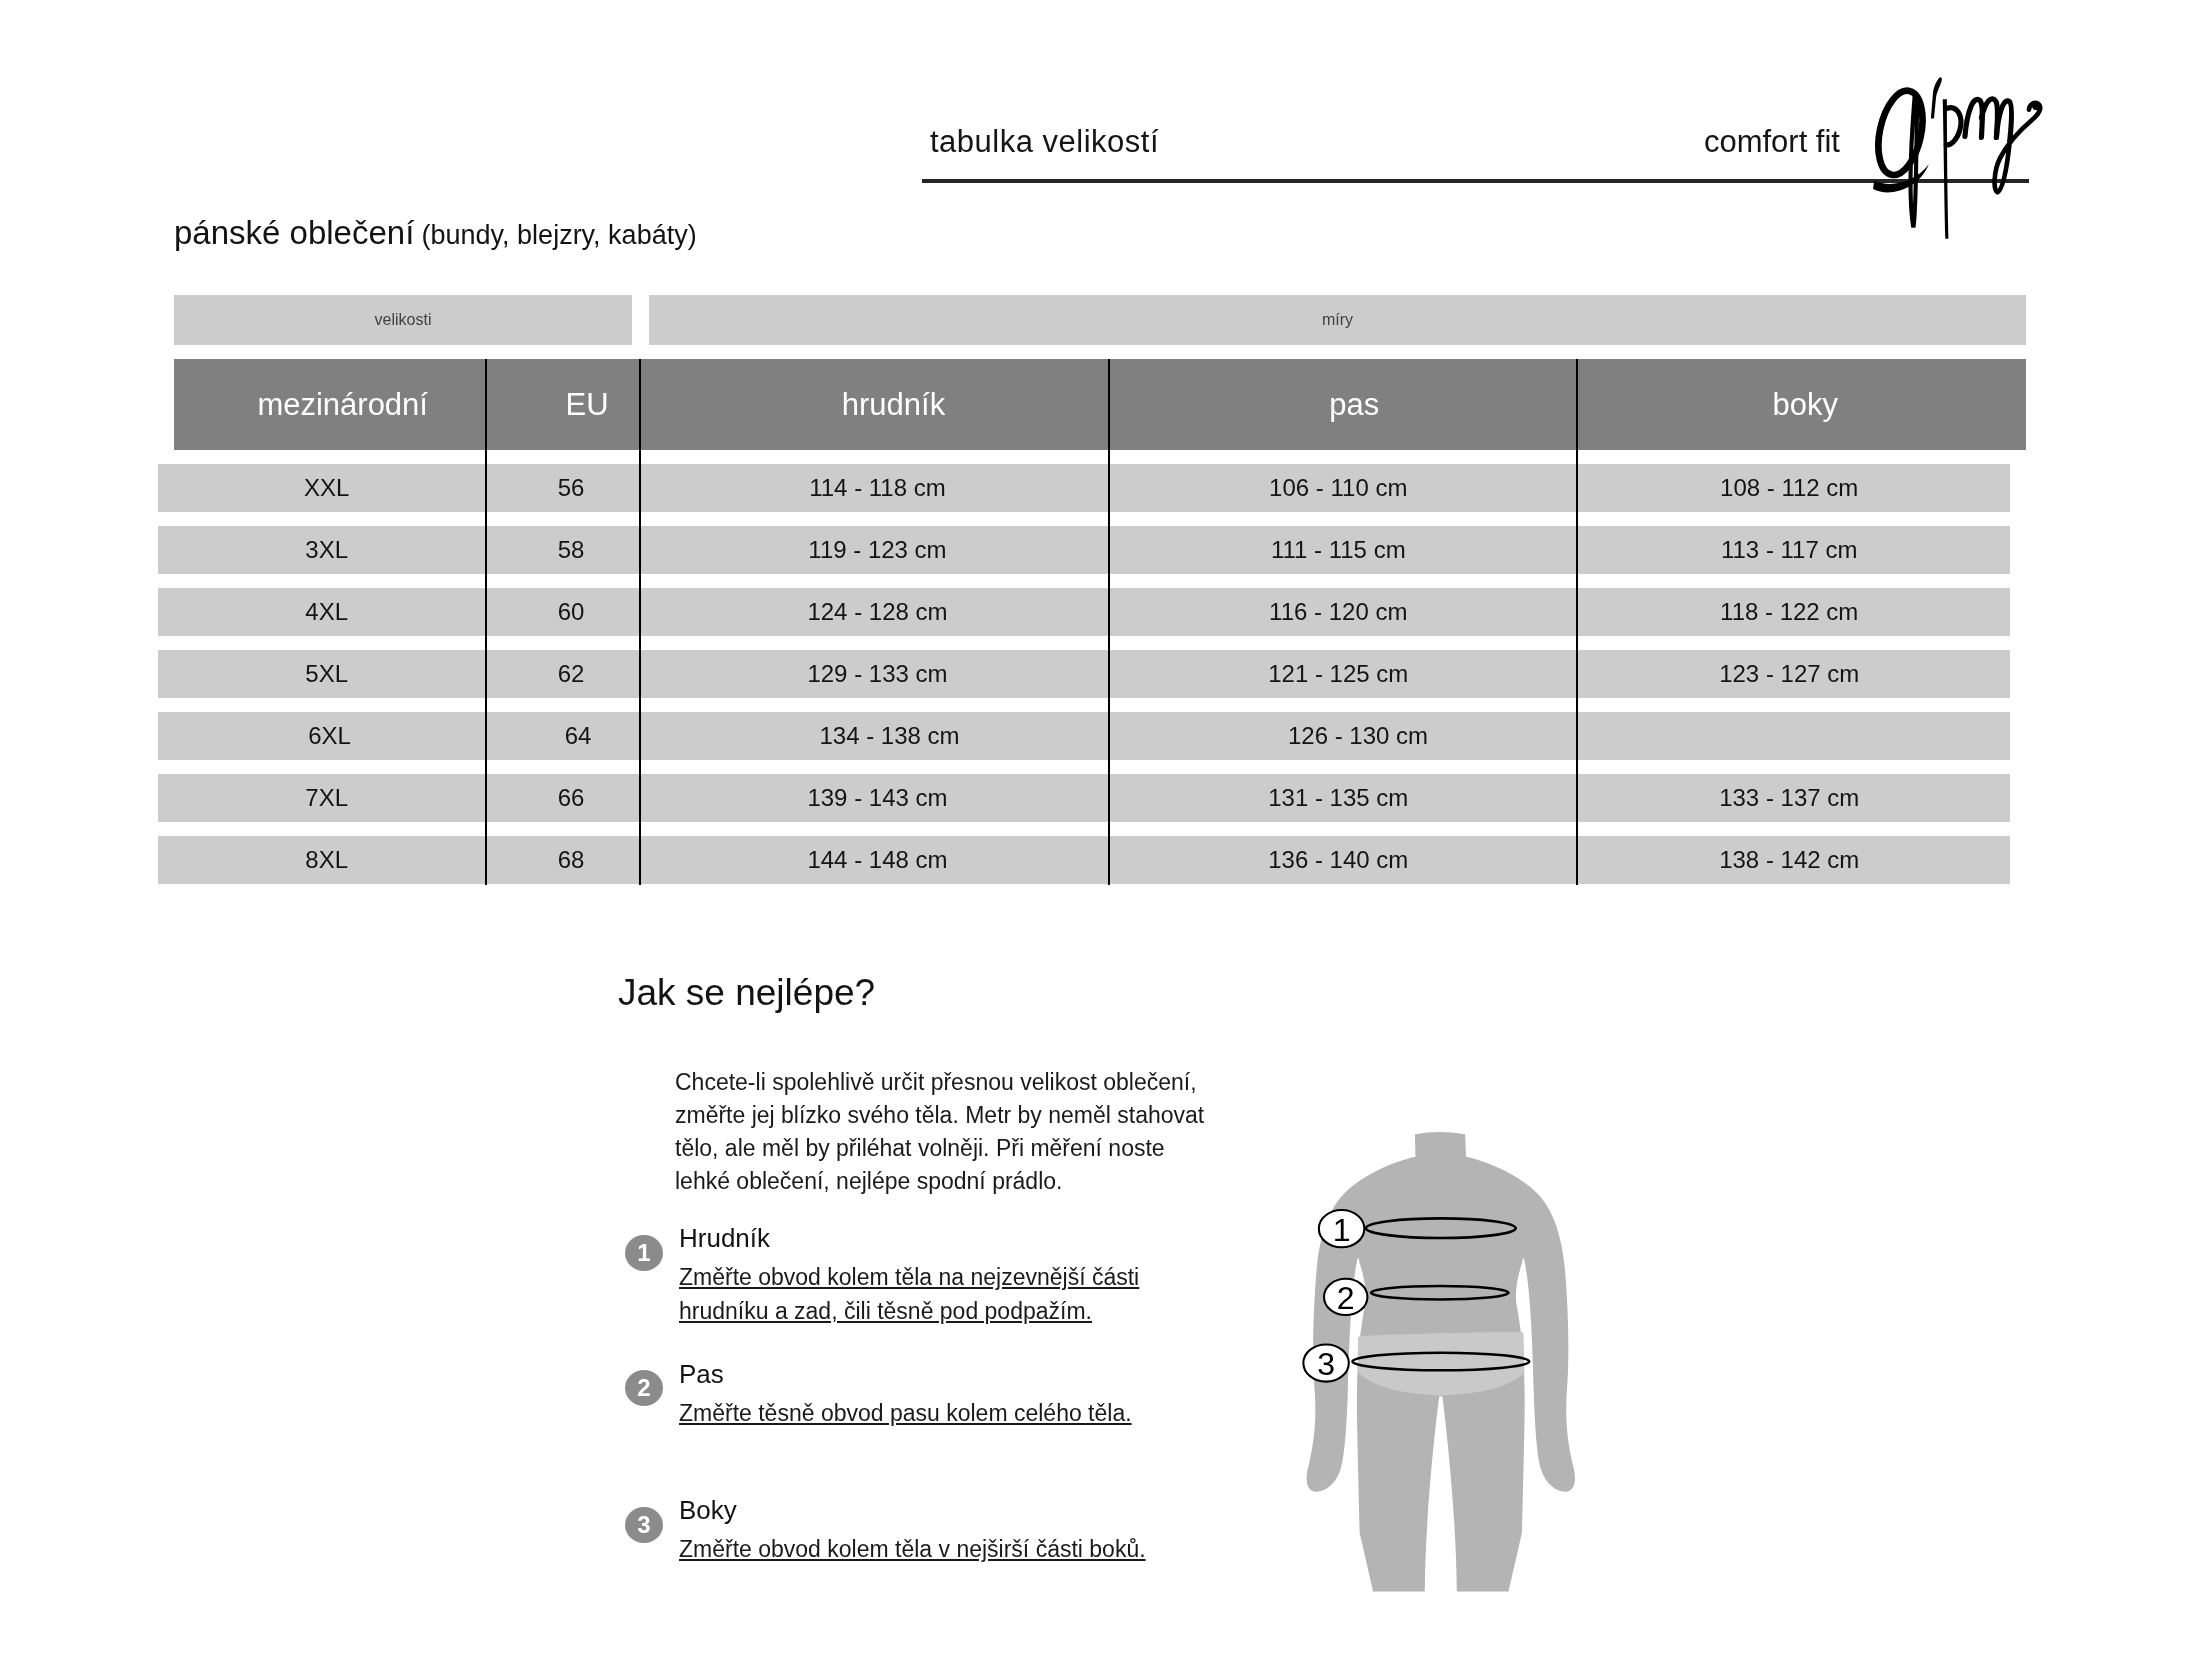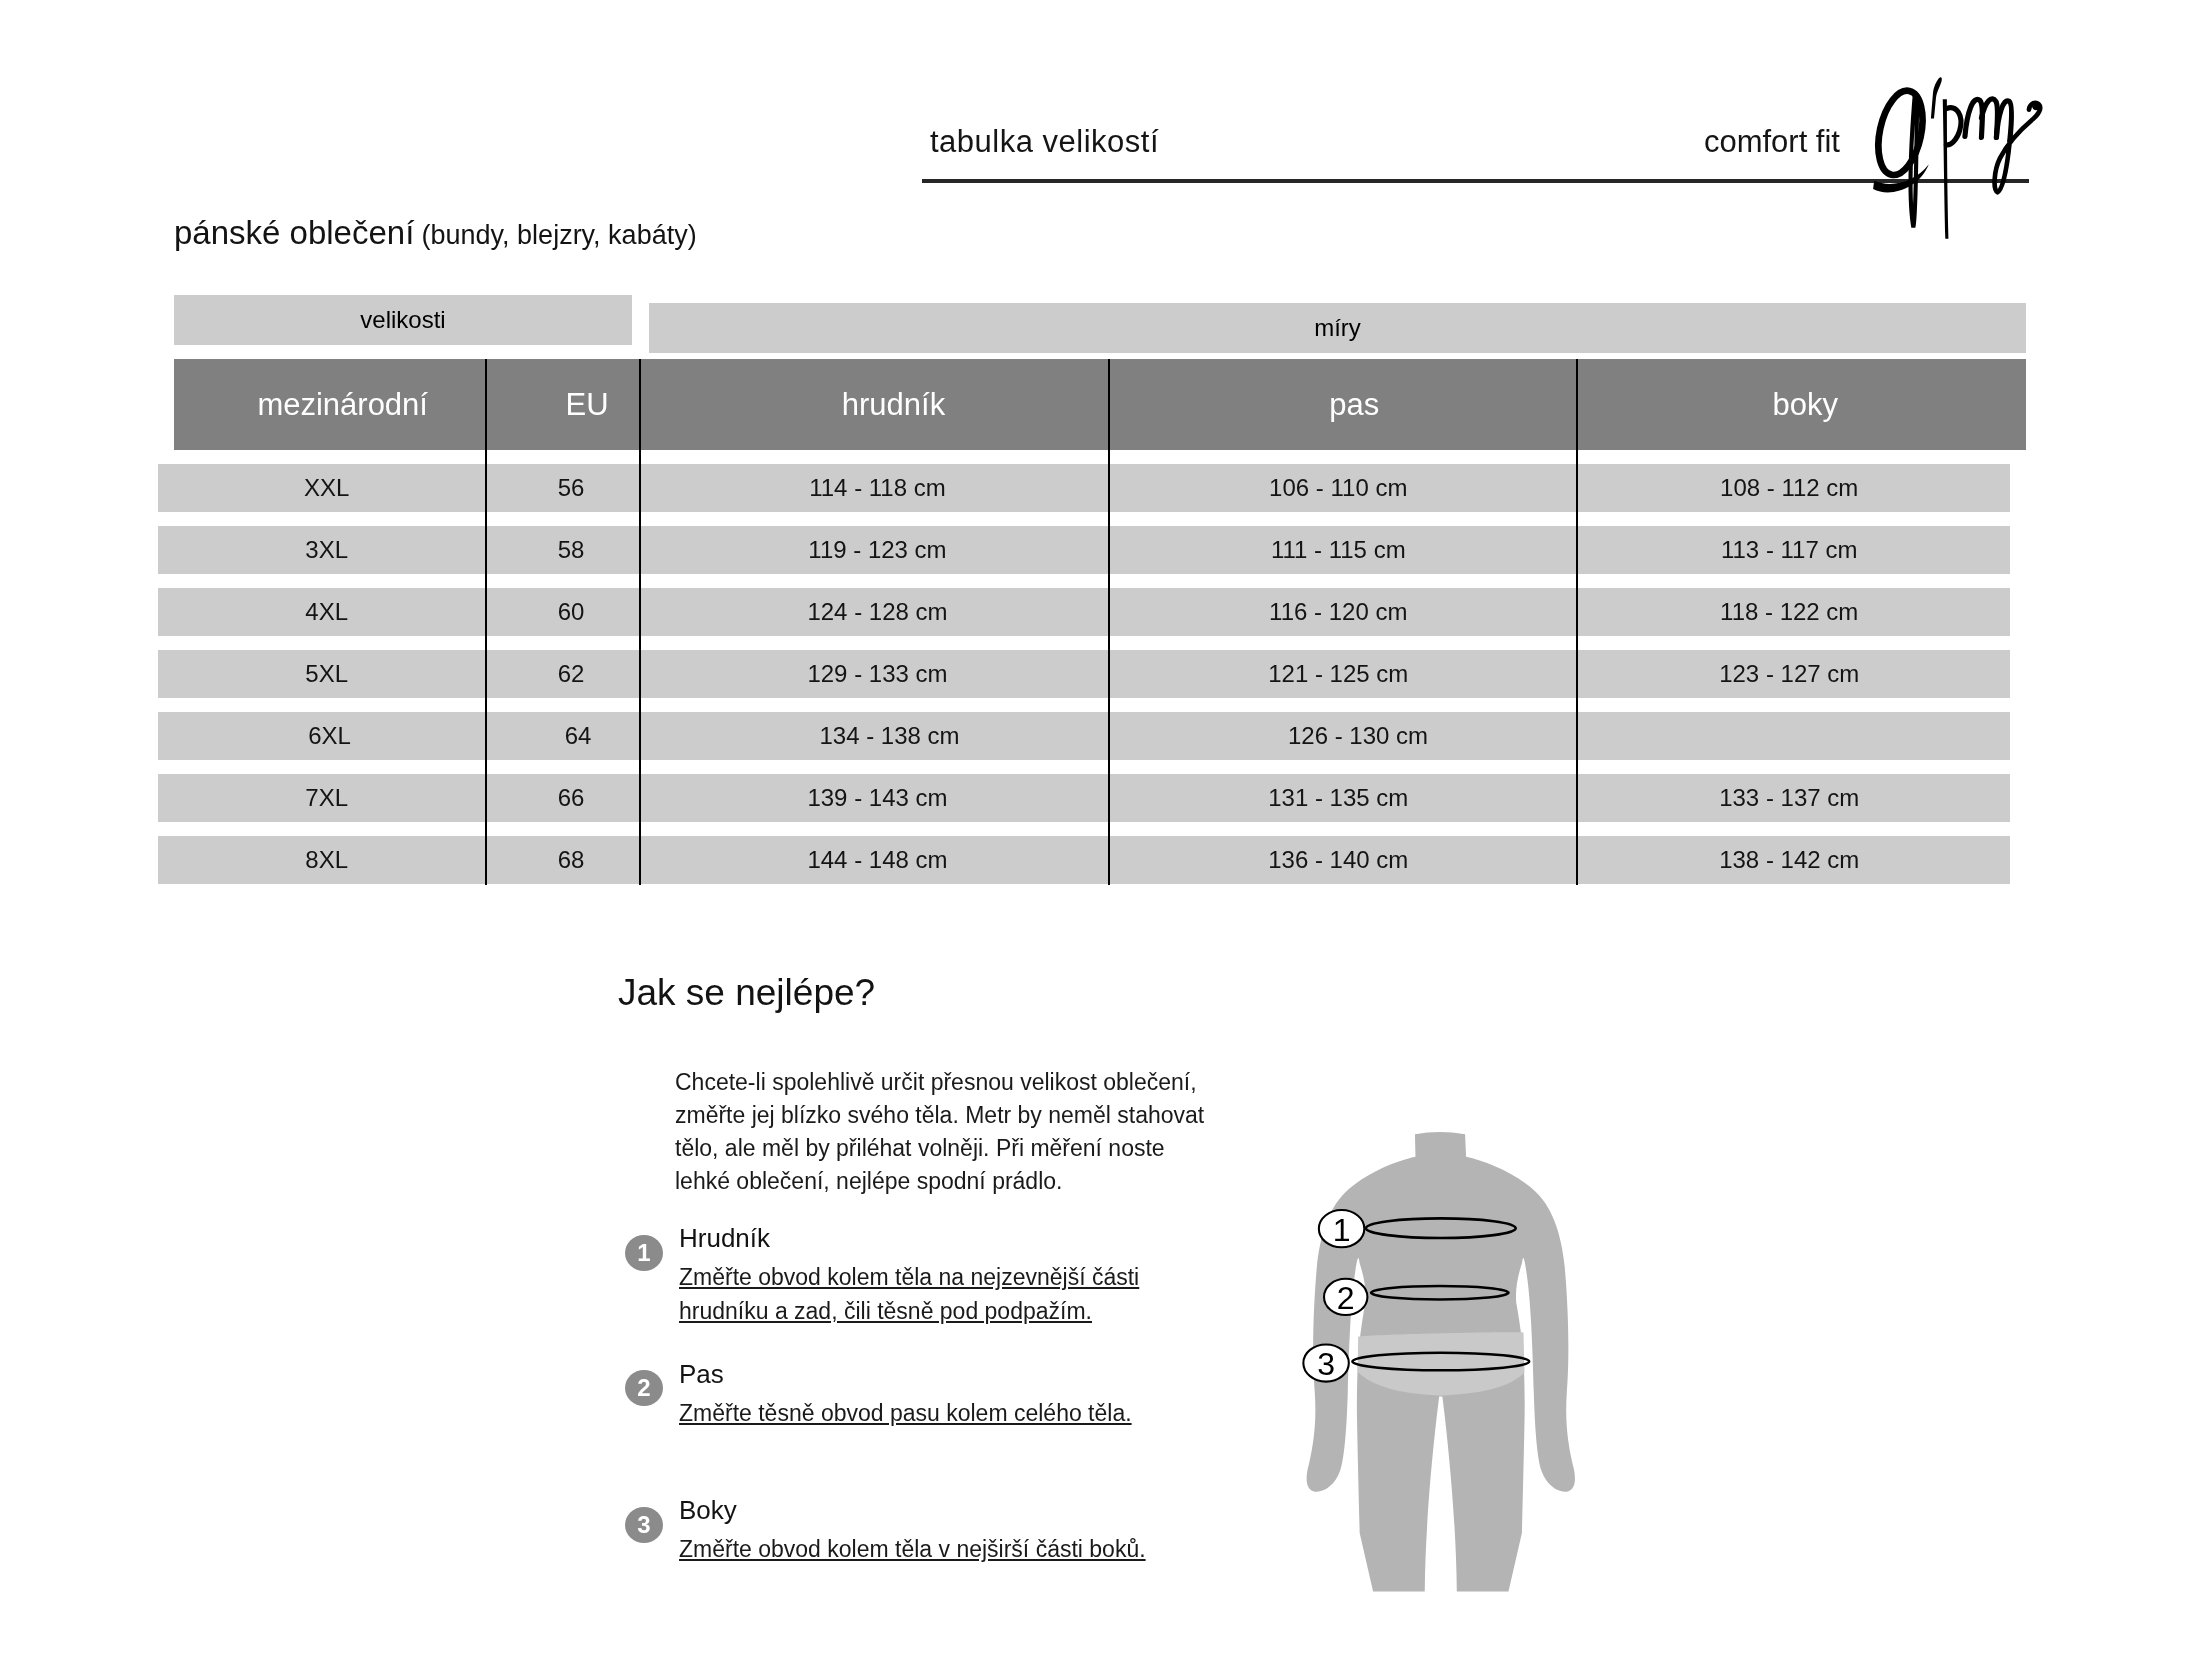--- a/index.html
+++ b/index.html
@@ -8,23 +8,23 @@
     font-family:"Liberation Sans",sans-serif;color:#111;
   }
   .abs{position:absolute;}
   .doc-title{left:930px;top:124px;font-size:31px;letter-spacing:0.5px;color:#151515;}
   .fit-label{left:1530px;top:124px;width:310px;text-align:right;font-size:31px;color:#151515;}
   .title-rule{left:922px;top:179px;width:1107px;height:3.6px;background:#262626;}
   .logo{left:1870px;top:68px;width:178px;height:171px;}
   .section-title{left:174px;top:214px;font-size:33px;color:#131313;}
   .section-title .sub{font-size:27px;margin-left:7.2px;}
   
-  .band{height:50px;background:var(--rowgray);display:flex;align-items:center;justify-content:center;font-size:24px;color:#000000;}
+  .band{height:50px;background:var(--rowgray);display:flex;align-items:center;justify-content:center;font-size:16px;color:#404040;}
   .band-sizes{left:174px;top:295px;width:458px;}
-  .band-measures{left:649px;top:295px;width:1377px;margin-top:8px;}
+  .band-measures{left:649px;top:295px;width:1377px;}
   .thead{left:174px;top:359px;width:1852px;height:91px;background:var(--darkgray);display:flex;}
   .thead .tcell{color:#fff;font-size:31px;}
   .trow{left:158px;width:1852px;height:48px;background:var(--rowgray);display:flex;}
   .tcell{display:flex;align-items:center;justify-content:center;font-size:24px;color:#141414;}
   .w1{width:343px;}.w2{width:154px;}.w3{width:469px;}.w4{width:468px;}.w5{width:449px;}
   .vline{top:359px;height:526px;width:1.6px;background:#000;}
   
   .howto-title{left:618px;top:972px;font-size:37px;color:#131313;}
   .intro{left:675px;top:1066px;font-size:23px;line-height:33px;color:#1a1a1a;}
   .step-badge{width:38px;height:36px;border-radius:50%;background:var(--badgegray);

